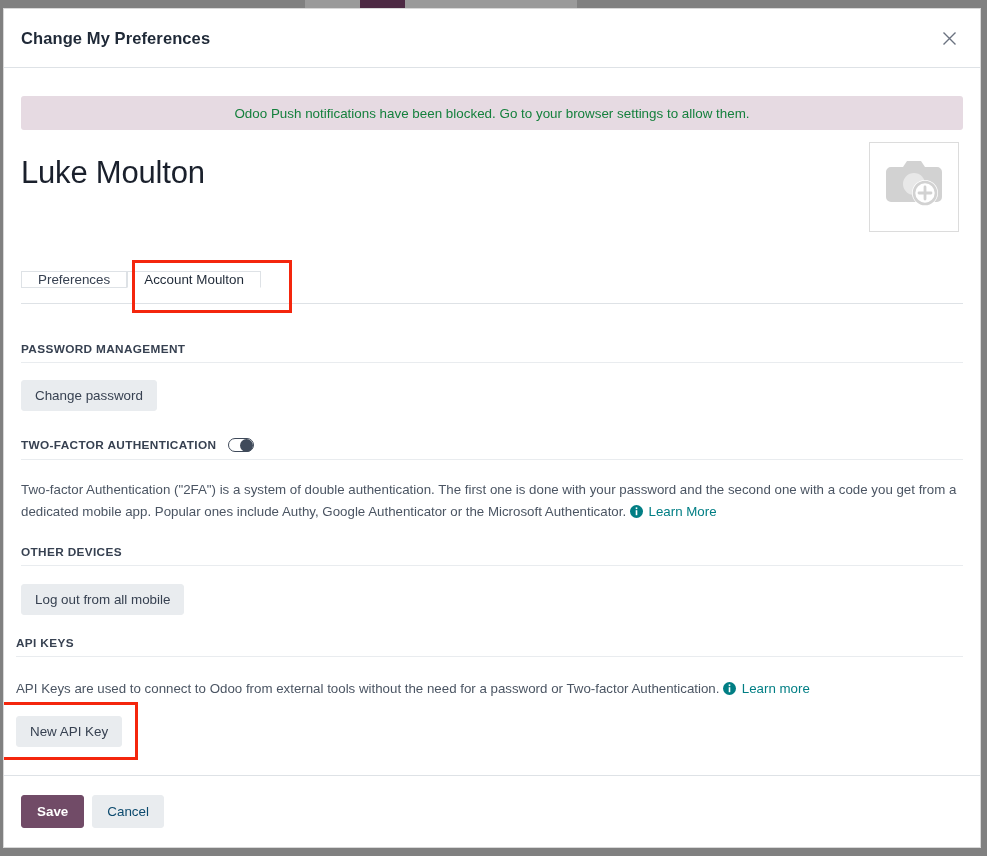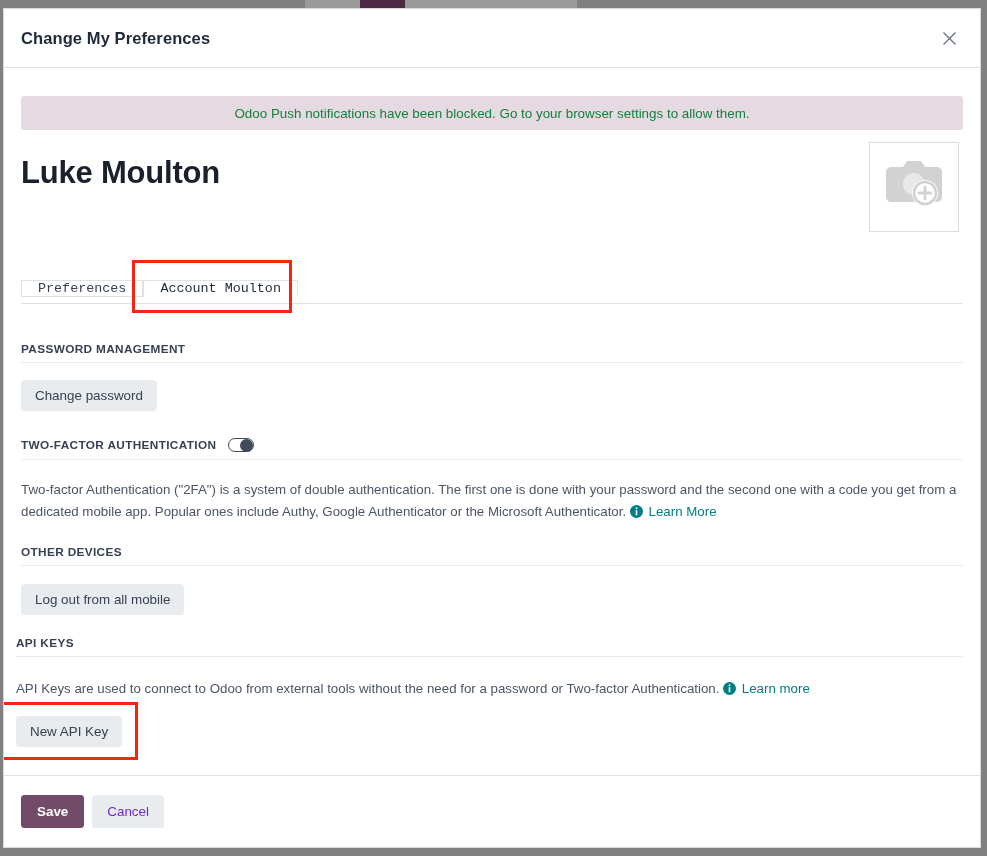--- a/index.html
+++ b/index.html
@@ -81,21 +81,21 @@
   }
 
   .name-row {
     display: flex;
     align-items: flex-start;
     justify-content: space-between;
     padding: 26px 17px 0 17px;
   }
   .user-name {
     font-size: 31px;
-    font-weight: bold;
+    font-weight: normal;
     color: #1a202c;
     line-height: 1.1;
     letter-spacing: -.2px;
   }
   .avatar {
     width: 90px; height: 90px;
     border: 1px solid #dcdcdc;
     background: #ffffff;
     display: flex;
     align-items: center;
@@ -106,23 +106,22 @@
 
   
   .tabs-wrap {
     position: relative;
     margin: 38px 17px 0 17px;
     border-bottom: 1px solid #dee2e6;
     height: 34px;
   }
   .tabs {
     display: flex;
-    align-items: center;
+    align-items: flex-start;
     height: 34px;
-    font-family: Liberation Mono, monospace;
   }
   .tab {
     padding: 0 16px;
     display: flex;
     align-items: center;
     font-size: 13.4px;
     color: #374151;
     border: 1px solid transparent;
     border-bottom: none;
     cursor: pointer;
@@ -264,21 +263,21 @@
     font-size: 13.4px;
     font-weight: bold;
     border-radius: 3px;
     padding: 8px 15px;
     cursor: pointer;
     font-family: inherit;
   }
   .btn-cancel {
     background: #e9ecef;
     border: 1px solid #e9ecef;
-    color: #6d28d9;
+    color: #0c4a6e;
     font-size: 13.4px;
     border-radius: 3px;
     padding: 8px 14px;
     cursor: pointer;
     font-family: inherit;
   }
 </style>
 </head>
 <body>
 

